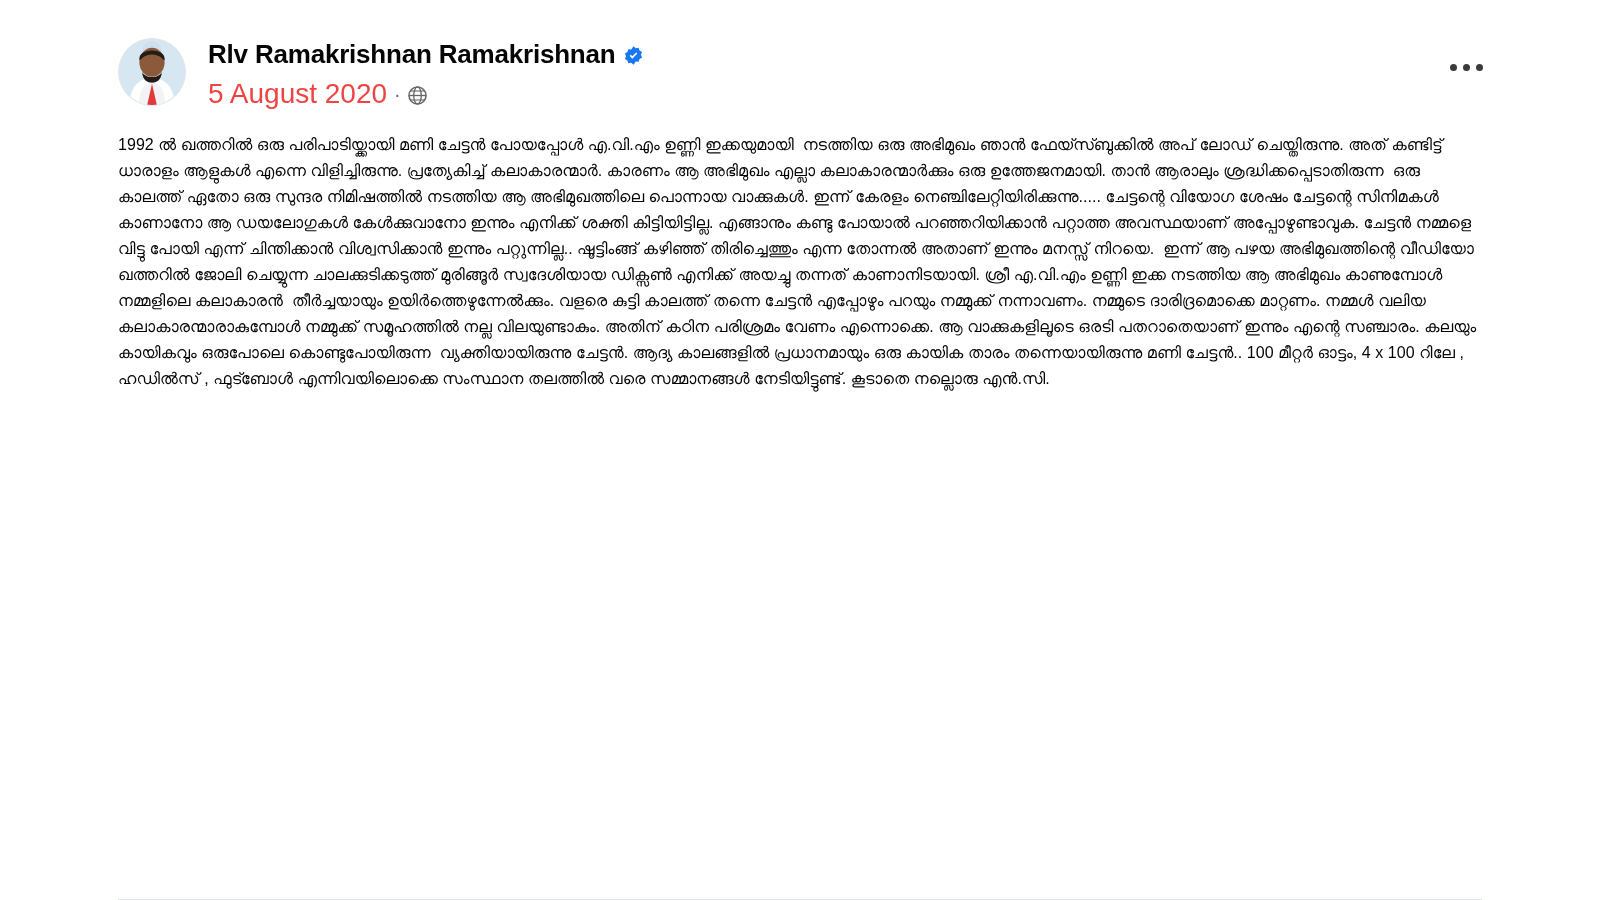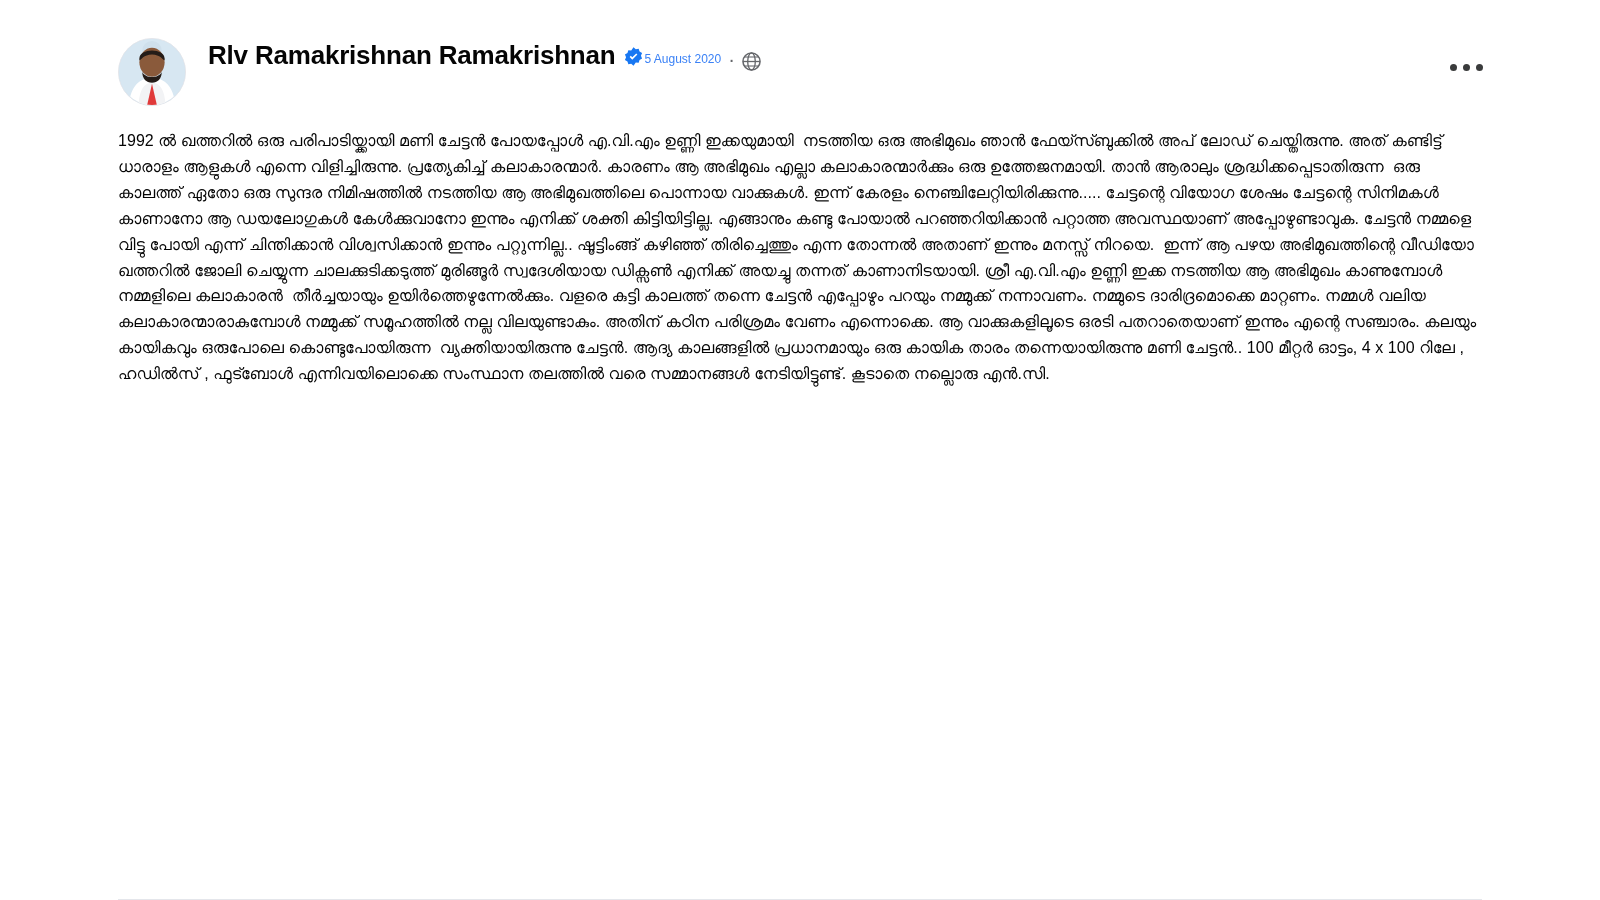--- a/index.html
+++ b/index.html
@@ -33,21 +33,21 @@
     flex: 0 0 68px;
     background: #cfe3f0;
     position: relative;
     border: 1px solid #e4e6eb;
     box-sizing: border-box;
   }
   .avatar svg { display: block; width: 100%; height: 100%; }
   .header-text {
     margin-left: 22px;
     display: flex;
-    flex-direction: row;
+    flex-direction: column;
     justify-content: center;
     padding-top: 2px;
   }
   .name-row {
     display: flex;
     align-items: center;
     gap: 8px;
   }
   .author-name {
     font-size: 26px;
@@ -63,22 +63,22 @@
     position: relative;
     top: 1px;
   }
   .meta-row {
     display: flex;
     align-items: center;
     gap: 7px;
     margin-top: 7px;
   }
   .meta-date {
-    font-size: 12px;
-    color: #3b82f6;
+    font-size: 28px;
+    color: #ef4444;
     line-height: 1.2;
   }
   .meta-dot {
     font-size: 20px;
     color: #65676b;
     line-height: 1.2;
   }
   .globe-icon {
     width: 19px;
     height: 19px;

